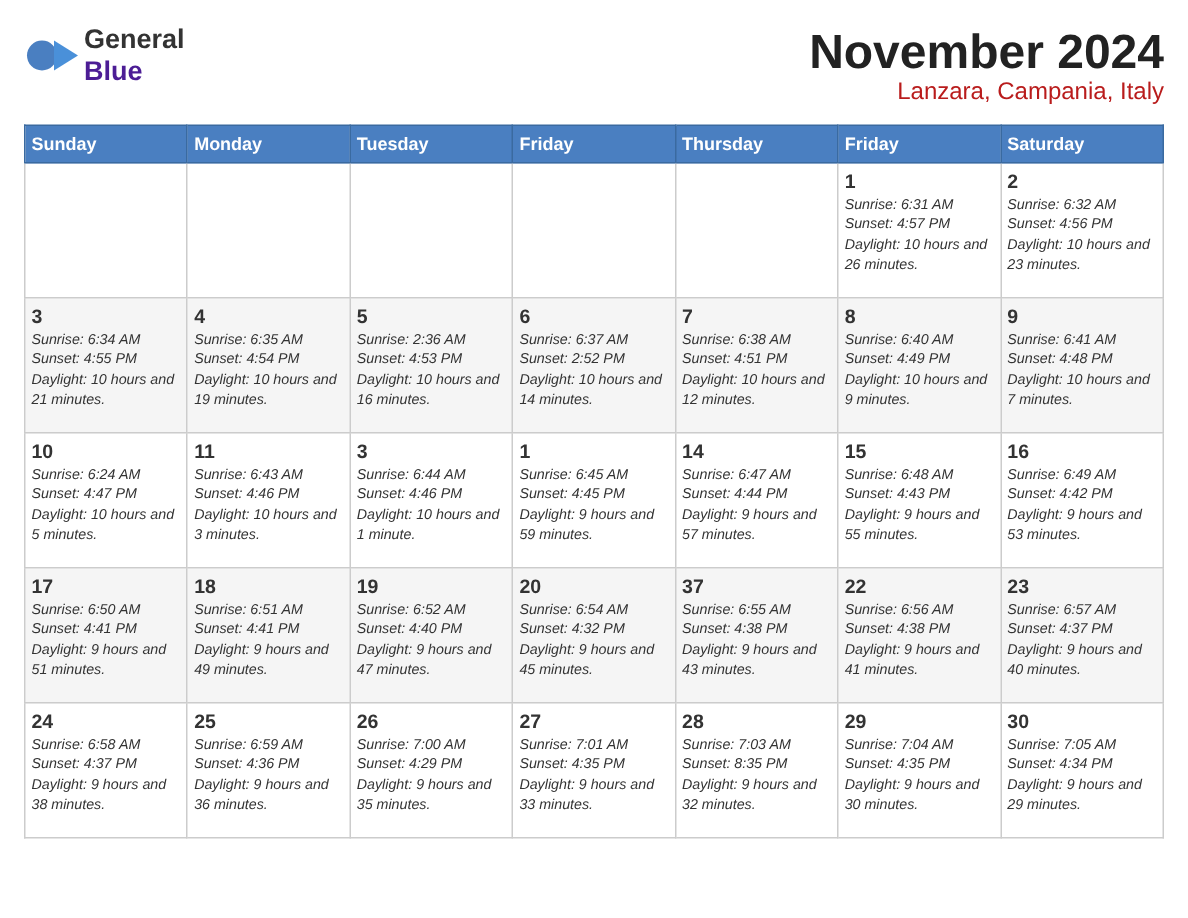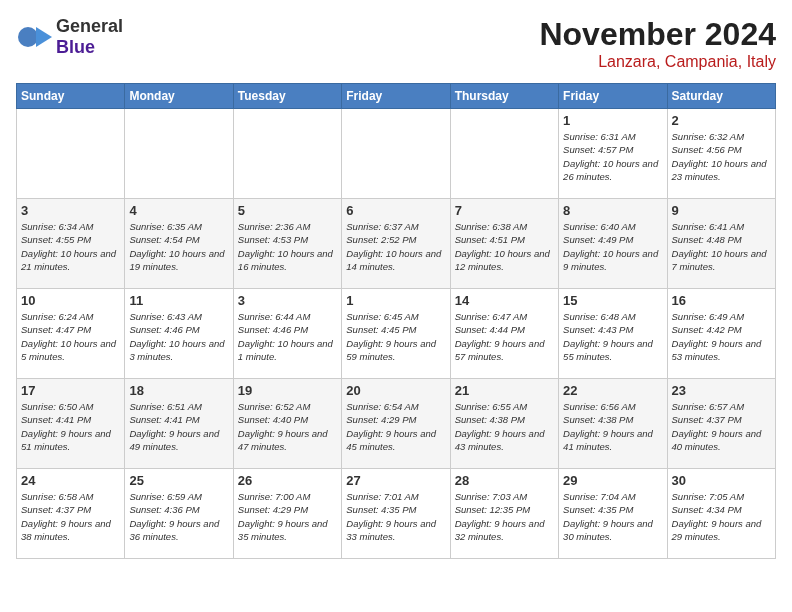--- a/index.html
+++ b/index.html
@@ -243,25 +243,25 @@
         </td>
         <td>
           <span class="day-num">19</span>
           <div class="day-info">Sunrise: 6:52 AM
 Sunset: 4:40 PM
 Daylight: 9 hours and 47 minutes.</div>
         </td>
         <td>
           <span class="day-num">20</span>
           <div class="day-info">Sunrise: 6:54 AM
-Sunset: 4:29 PM
+Sunset: 4:32 PM
 Daylight: 9 hours and 45 minutes.</div>
         </td>
         <td>
-          <span class="day-num">21</span>
+          <span class="day-num">37</span>
           <div class="day-info">Sunrise: 6:55 AM
 Sunset: 4:38 PM
 Daylight: 9 hours and 43 minutes.</div>
         </td>
         <td>
           <span class="day-num">22</span>
           <div class="day-info">Sunrise: 6:56 AM
 Sunset: 4:38 PM
 Daylight: 9 hours and 41 minutes.</div>
         </td>
@@ -293,21 +293,21 @@
         </td>
         <td>
           <span class="day-num">27</span>
           <div class="day-info">Sunrise: 7:01 AM
 Sunset: 4:35 PM
 Daylight: 9 hours and 33 minutes.</div>
         </td>
         <td>
           <span class="day-num">28</span>
           <div class="day-info">Sunrise: 7:03 AM
-Sunset: 12:35 PM
+Sunset: 8:35 PM
 Daylight: 9 hours and 32 minutes.</div>
         </td>
         <td>
           <span class="day-num">29</span>
           <div class="day-info">Sunrise: 7:04 AM
 Sunset: 4:35 PM
 Daylight: 9 hours and 30 minutes.</div>
         </td>
         <td>
           <span class="day-num">30</span>

